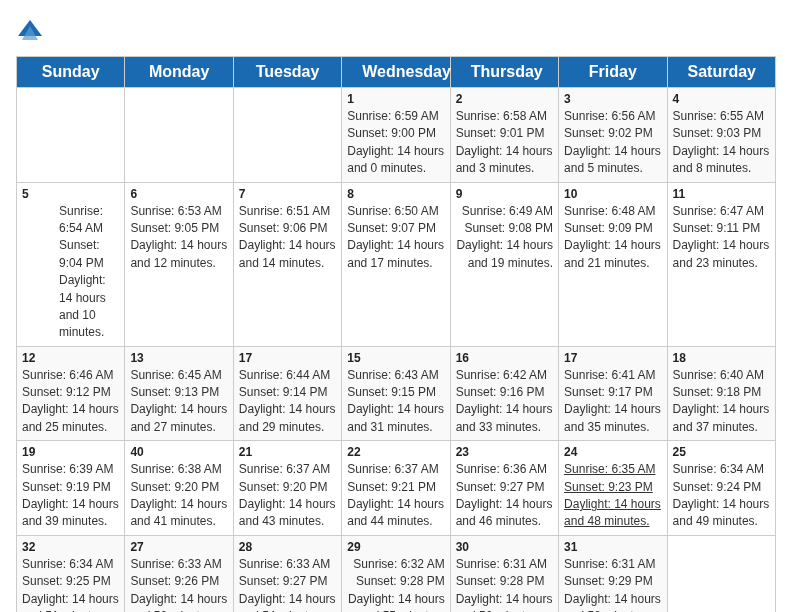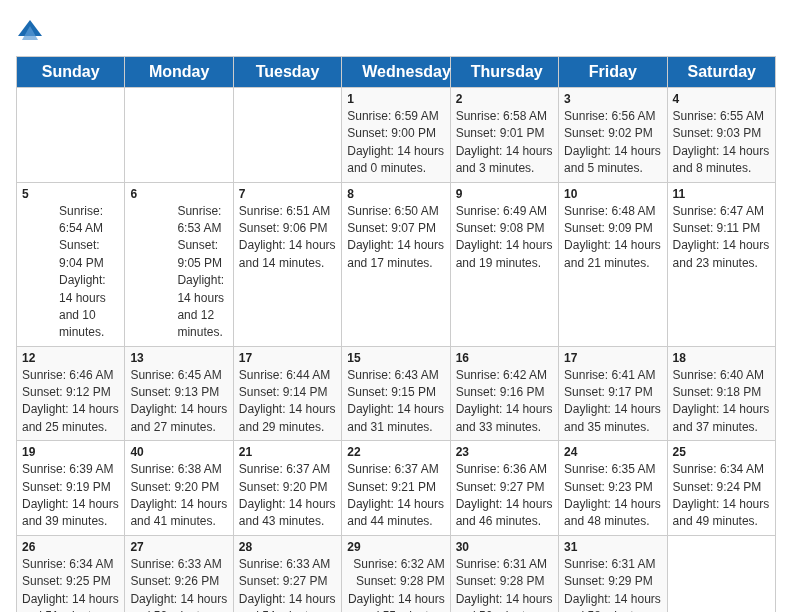--- a/index.html
+++ b/index.html
@@ -163,42 +163,42 @@
       <tr>
         <td>
           <span class="day-number">5</span>
           <div class="day-info" style="white-space: pre-line; margin-left: 37px;">Sunrise: 6:54 AM
 Sunset: 9:04 PM
 Daylight: 14 hours
 and 10 minutes.</div>
         </td>
         <td>
           <span class="day-number">6</span>
-          <div class="day-info" style="white-space: pre-line; margin-left: 47px;">Sunrise: 6:53 AM
+          <div class="day-info" style="white-space: pre-line;">Sunrise: 6:53 AM
 Sunset: 9:05 PM
 Daylight: 14 hours
 and 12 minutes.</div>
         </td>
         <td>
           <span class="day-number">7</span>
           <div class="day-info" style="white-space: pre-line;">Sunrise: 6:51 AM
 Sunset: 9:06 PM
 Daylight: 14 hours
 and 14 minutes.</div>
         </td>
         <td>
           <span class="day-number">8</span>
           <div class="day-info" style="white-space: pre-line;">Sunrise: 6:50 AM
 Sunset: 9:07 PM
 Daylight: 14 hours
 and 17 minutes.</div>
         </td>
         <td>
           <span class="day-number">9</span>
-          <div class="day-info" style="white-space: pre-line;">Sunrise: 6:49 AM
+          <div class="day-info" style="white-space: pre-line; text-align: right;">Sunrise: 6:49 AM
 Sunset: 9:08 PM
 Daylight: 14 hours
 and 19 minutes.</div>
         </td>
         <td>
           <span class="day-number">10</span>
           <div class="day-info" style="white-space: pre-line;">Sunrise: 6:48 AM
 Sunset: 9:09 PM
 Daylight: 14 hours
 and 21 minutes.</div>
@@ -293,36 +293,36 @@
         </td>
         <td>
           <span class="day-number">23</span>
           <div class="day-info" style="white-space: pre-line;">Sunrise: 6:36 AM
 Sunset: 9:27 PM
 Daylight: 14 hours
 and 46 minutes.</div>
         </td>
         <td>
           <span class="day-number">24</span>
-          <div class="day-info" style="white-space: pre-line;">Sunrise: 6:35 AM
+          <div class="day-info" style="white-space: pre-line; text-decoration: underline;">Sunrise: 6:35 AM
 Sunset: 9:23 PM
 Daylight: 14 hours
 and 48 minutes.</div>
         </td>
         <td>
           <span class="day-number">25</span>
           <div class="day-info" style="white-space: pre-line;">Sunrise: 6:34 AM
 Sunset: 9:24 PM
 Daylight: 14 hours
 and 49 minutes.</div>
         </td>
       </tr>
       <tr>
         <td>
-          <span class="day-number">26</span>
+          <span class="day-number">32</span>
           <div class="day-info" style="white-space: pre-line;">Sunrise: 6:34 AM
 Sunset: 9:25 PM
 Daylight: 14 hours
 and 51 minutes.</div>
         </td>
         <td>
           <span class="day-number">27</span>
           <div class="day-info" style="white-space: pre-line;">Sunrise: 6:33 AM
 Sunset: 9:26 PM
 Daylight: 14 hours

